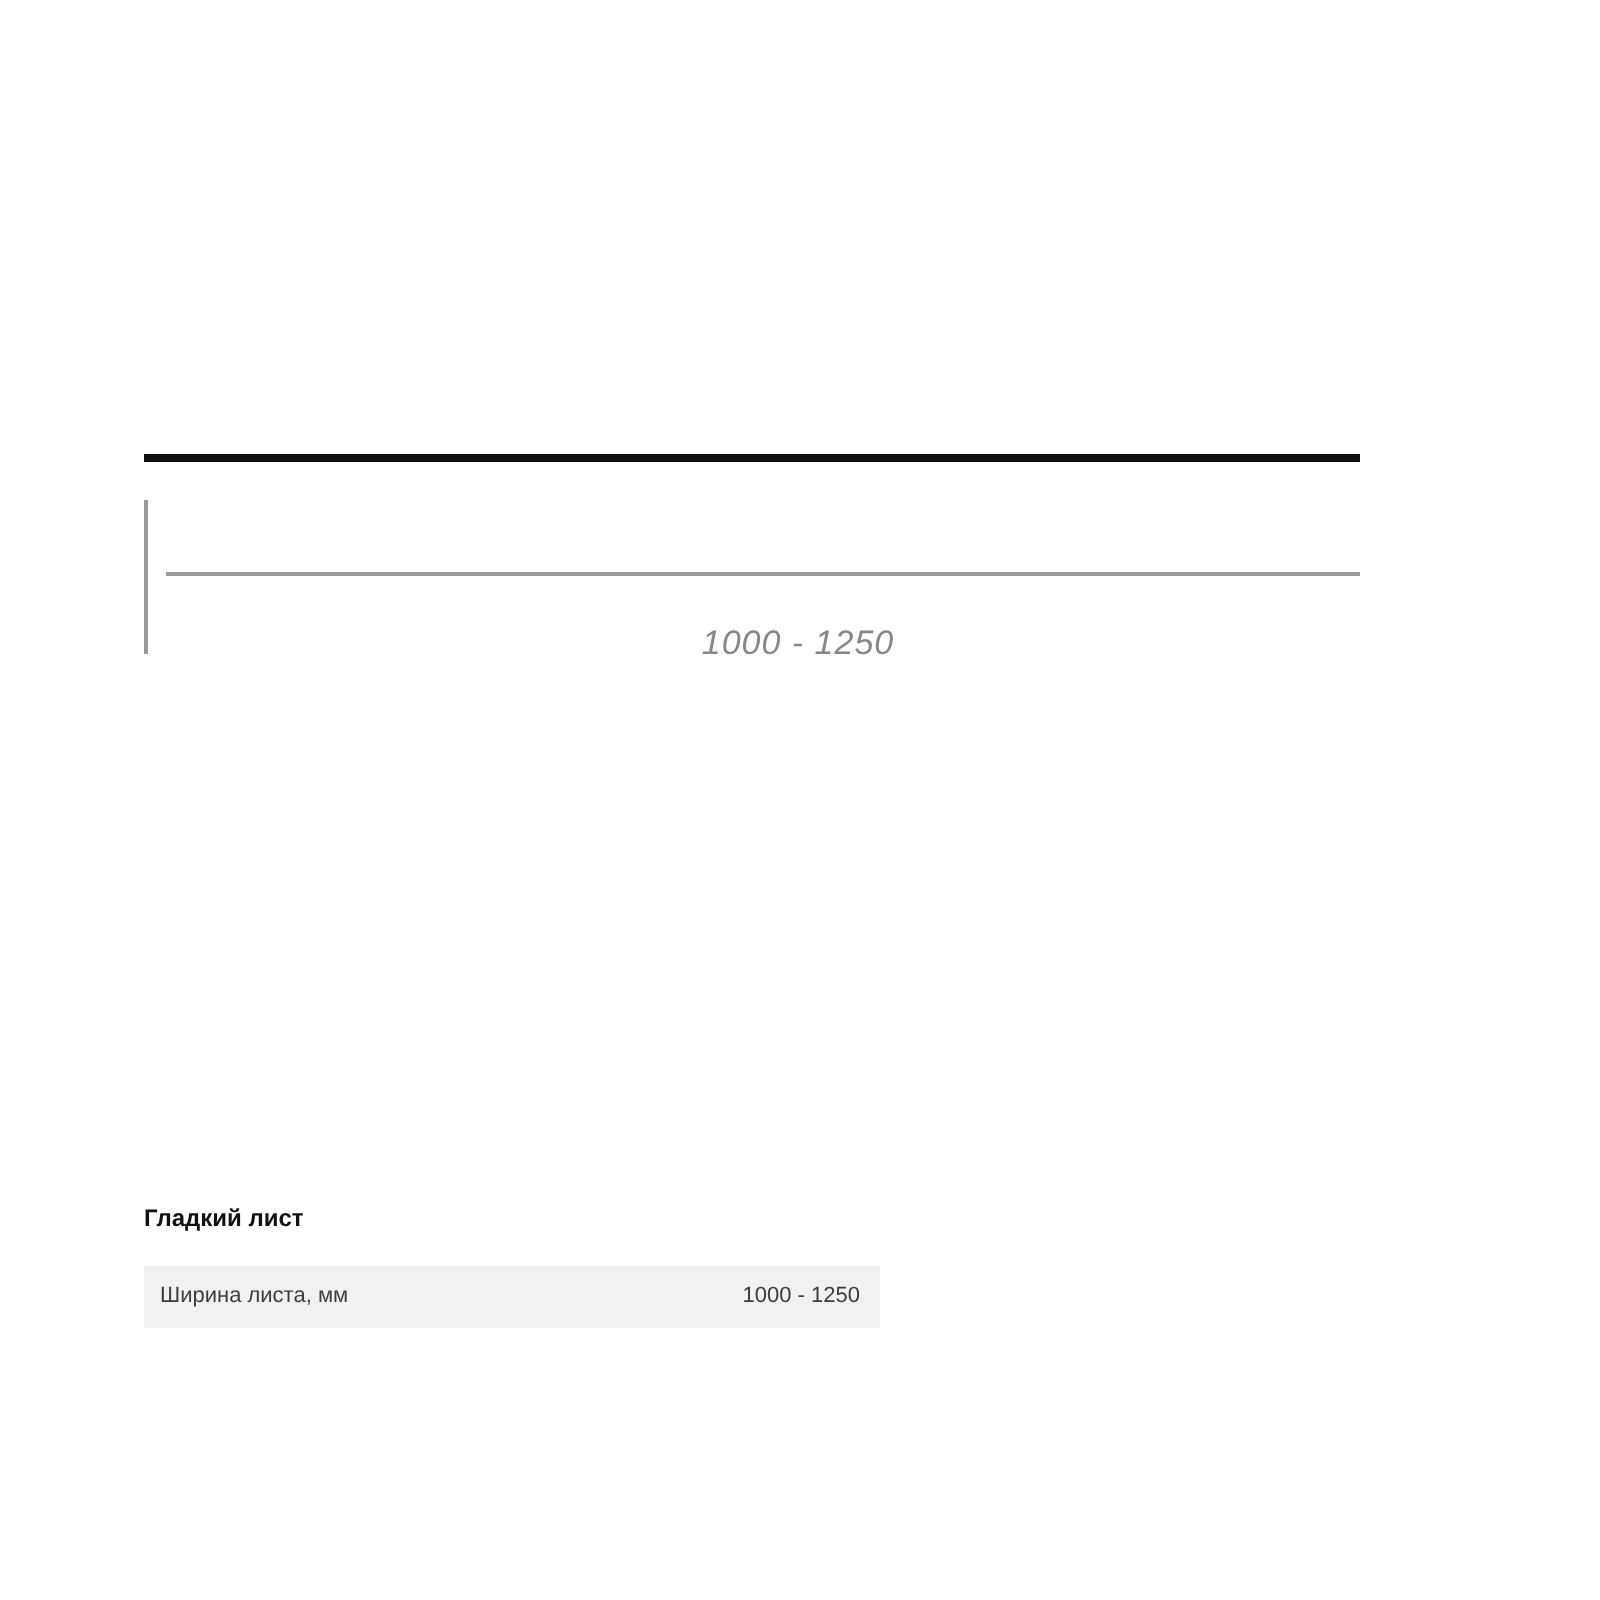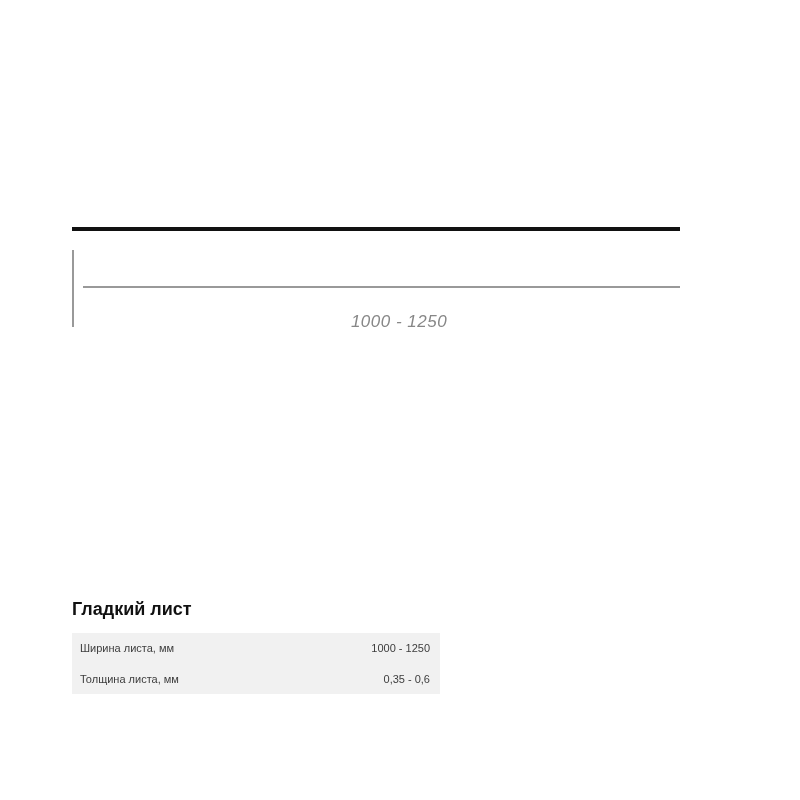--- a/index.html
+++ b/index.html
@@ -47,21 +47,21 @@
     font-style: italic;
     letter-spacing: 0.5px;
     color: var(--dimension-text, #878787);
   }
 
   
   .spec-title {
     position: absolute;
     left: 72px; top: 599px;
     margin: 0;
-    font-size: 18px;
+    font-size: 12px;
     line-height: 20px;
     font-weight: bold;
     color: var(--title-color, #111111);
     text-align: center;
   }
   .spec-table {
     position: absolute;
     left: 72px; top: 633px;
     width: 368px;
   }
@@ -92,19 +92,15 @@
   <div class="dim-line"></div>
   <div class="dim-label">1000 - 1250</div>
 
   <h2 class="spec-title">Гладкий лист</h2>
 
   <div class="spec-table">
     <div class="spec-row striped">
       <span class="spec-label">Ширина листа, мм</span>
       <span class="spec-value">1000 - 1250</span>
     </div>
-    <div class="spec-row striped">
-      <span class="spec-label">Толщина листа, мм</span>
-      <span class="spec-value">0,35 - 0,6</span>
-    </div>
   </div>
 
 </div>
 
 </body></html>

